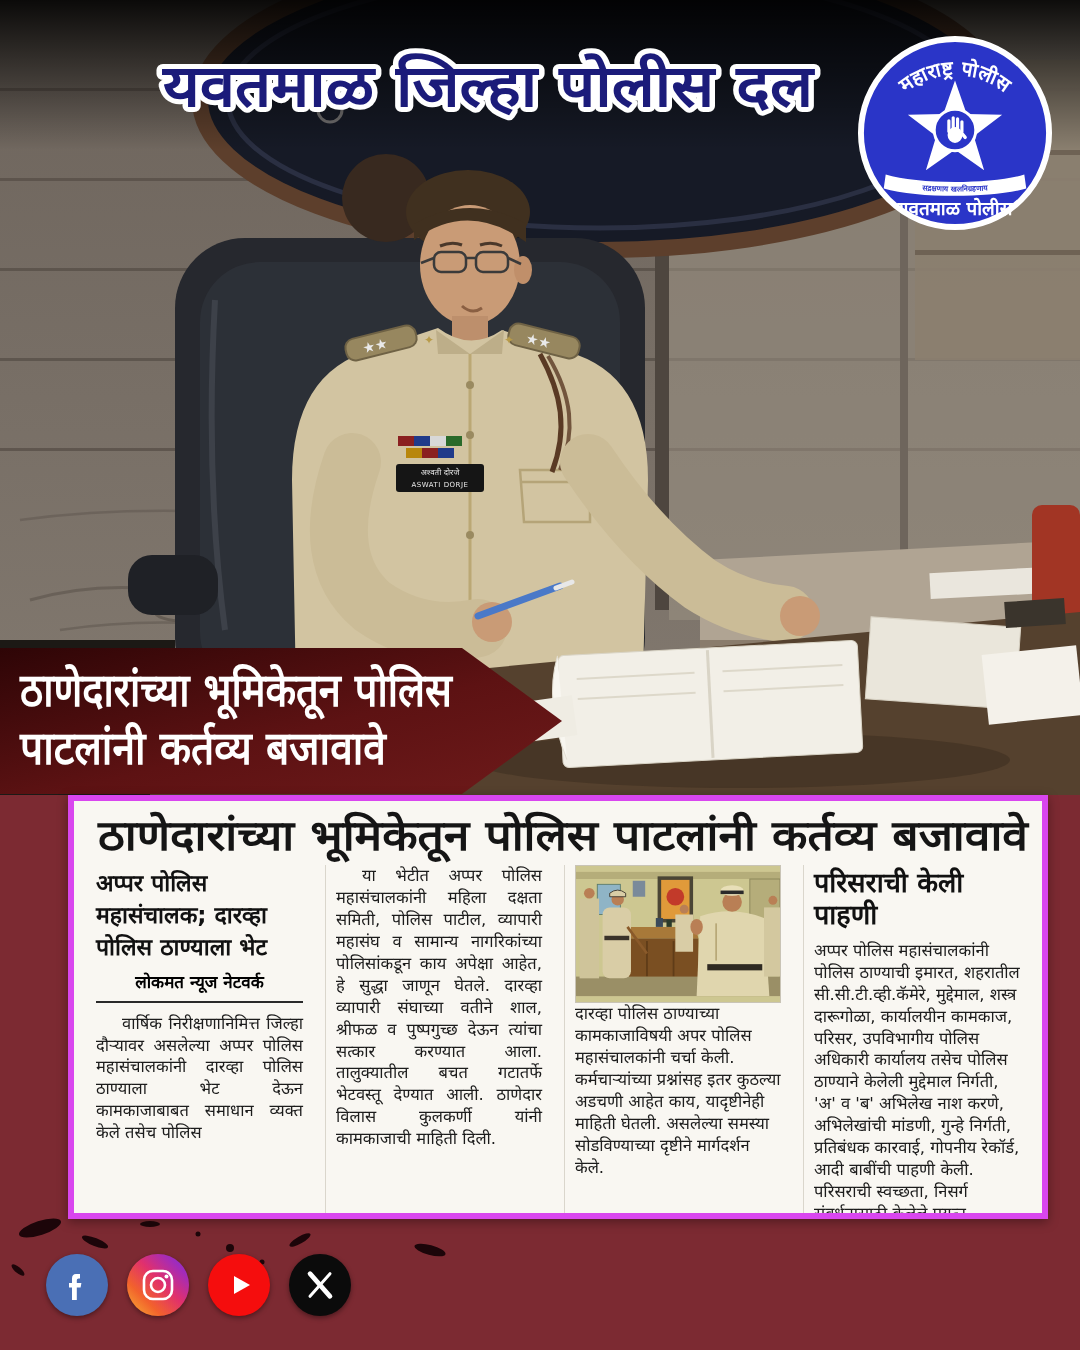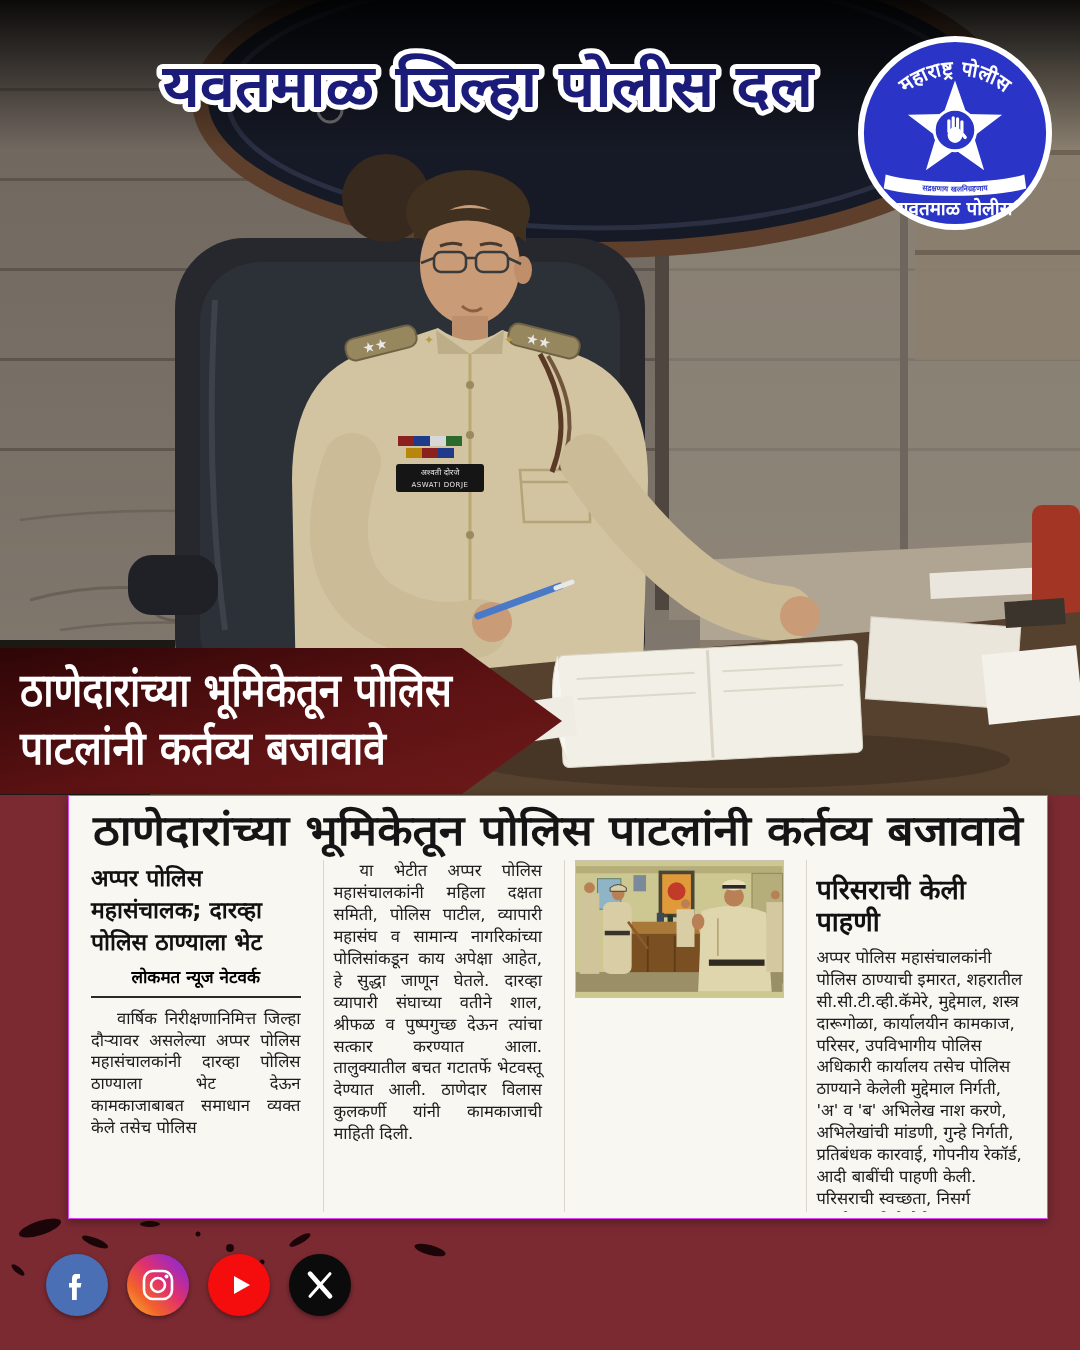--- a/index.html
+++ b/index.html
@@ -11,37 +11,37 @@
   }
   
   .photo-wrap{position:absolute;left:0;top:0;width:1080px;height:795px;overflow:hidden;}
   .title-svg{position:absolute;left:0;top:28px;width:1080px;height:120px;}
   .badge-svg{position:absolute;left:856px;top:34px;width:198px;height:198px;}
   
   .banner{position:absolute;left:0;top:648px;width:562px;height:188px;}
   
   .newspaper{
     position:absolute;left:68px;top:795px;width:980px;height:424px;
-    background:#f9f7f2;border:1px solid #d946ef;overflow:hidden;
+    background:#f9f7f2;border:6px solid #d946ef;overflow:hidden;
     box-shadow:0 3px 10px rgba(0,0,0,.35);
     padding:6px 12px 8px 12px;color:#1c1c1c;
   }
   .headline-svg{display:block;width:954px;height:56px;margin:0 auto;}
   .cols{display:grid;grid-template-columns:1fr 1fr 1fr 1fr;gap:12px;margin-top:2px;height:352px;}
   .col{padding:0 10px;overflow:hidden;}
   .col + .col{border-left:1px solid #dad6cc;}
   .subhead{font-size:23px;font-weight:700;line-height:1.4;color:#111;margin:2px 0 6px 0;}
   .byline{font-size:17px;font-weight:700;text-align:center;margin:6px 0 8px 0;color:#000000;}
   .byline-rule{border:0;border-top:2px solid #2a2a2a;margin:0 0 10px 0;}
   .news-body{font-size:16.5px;line-height:1.33;text-align:justify;margin:0 0 2px 0;}
   .news-body.indent{text-indent:26px;}
   .news-body.ragged{text-align:left;}
   .lead{font-weight:700;}
   .sec-head{font-size:25px;font-weight:700;margin:8px 0 8px 0;color:#111;line-height:1.2;}
-  .sec-head.big{font-size:27px;margin-top:14px;}
+  .sec-head.big{font-size:27px;margin-top:2px;}
   .news-photo{width:100%;height:138px;border:1px solid #c9c4b6;background:#cdc791;overflow:hidden;}
   .news-photo svg{display:block;width:100%;height:100%;}
   
   .social{position:absolute;left:46px;top:1254px;display:flex;gap:19px;}
   .s-icon{width:62px;height:62px;border-radius:50%;display:flex;align-items:center;justify-content:center;
           box-shadow:0 2px 5px rgba(0,0,0,.4);}
   .s-icon svg{display:block;}
   .fb{background:#4a6fb5;}
   .ig{background:linear-gradient(45deg,#f7b733 0%,#f2622c 28%,#e1306c 55%,#a02bbd 82%,#6a3ad4 100%);}
   .yt{background:#f50d0d;}
@@ -292,20 +292,21 @@
                 <rect x="163" y="21" width="26" height="4" fill="#2a2a2a"></rect>
                 <ellipse cx="136" cy="62" rx="7" ry="9" fill="#b97f55"></ellipse>
                 <rect x="148" y="104" width="62" height="7" fill="#2f2a22"></rect>
                 <line x1="158" y1="58" x2="158" y2="100" stroke="#b8a878" stroke-width="2"></line>
               </g>
               <rect x="212" y="40" width="18" height="78" fill="#d3c89f"></rect>
               <circle cx="222" cy="32" r="5" fill="#b97f55"></circle>
             </g>
           </svg>
         </div>
+        <p class="news-body ragged">दारव्हा पोलिस ठाण्याच्या कामकाजाविषयी अपर पोलिस महासंचालकांनी चर्चा केली. कर्मचाऱ्यांच्या प्रश्नांसह इतर कुठल्या अडचणी आहेत काय, यादृष्टीनेही माहिती घेतली. असलेल्या समस्या सोडविण्याच्या दृष्टीने मार्गदर्शन केले.</p>
       </div>
 
       <div class="col">
         <div class="sec-head big">परिसराची केली पाहणी</div>
         <p class="news-body ragged">अप्पर पोलिस महासंचालकांनी पोलिस ठाण्याची इमारत, शहरातील सी.सी.टी.व्ही.कॅमेरे, मुद्देमाल, शस्त्र दारूगोळा, कार्यालयीन कामकाज, परिसर, उपविभागीय पोलिस अधिकारी कार्यालय तसेच पोलिस ठाण्याने केलेली मुद्देमाल निर्गती, 'अ' व 'ब' अभिलेख नाश करणे, अभिलेखांची मांडणी, गुन्हे निर्गती, प्रतिबंधक कारवाई, गोपनीय रेकॉर्ड, आदी बाबींची पाहणी केली. परिसराची स्वच्छता, निसर्ग संवर्धनासाठी केलेले प्रयत्न, जनतेसाठी अल्पदरात सुरू केलेले वॉटर ए.टी.एम. आदी उपक्रमांचे कौतुक केले.</p>
       </div>
 
     </div>
   </div>
 

